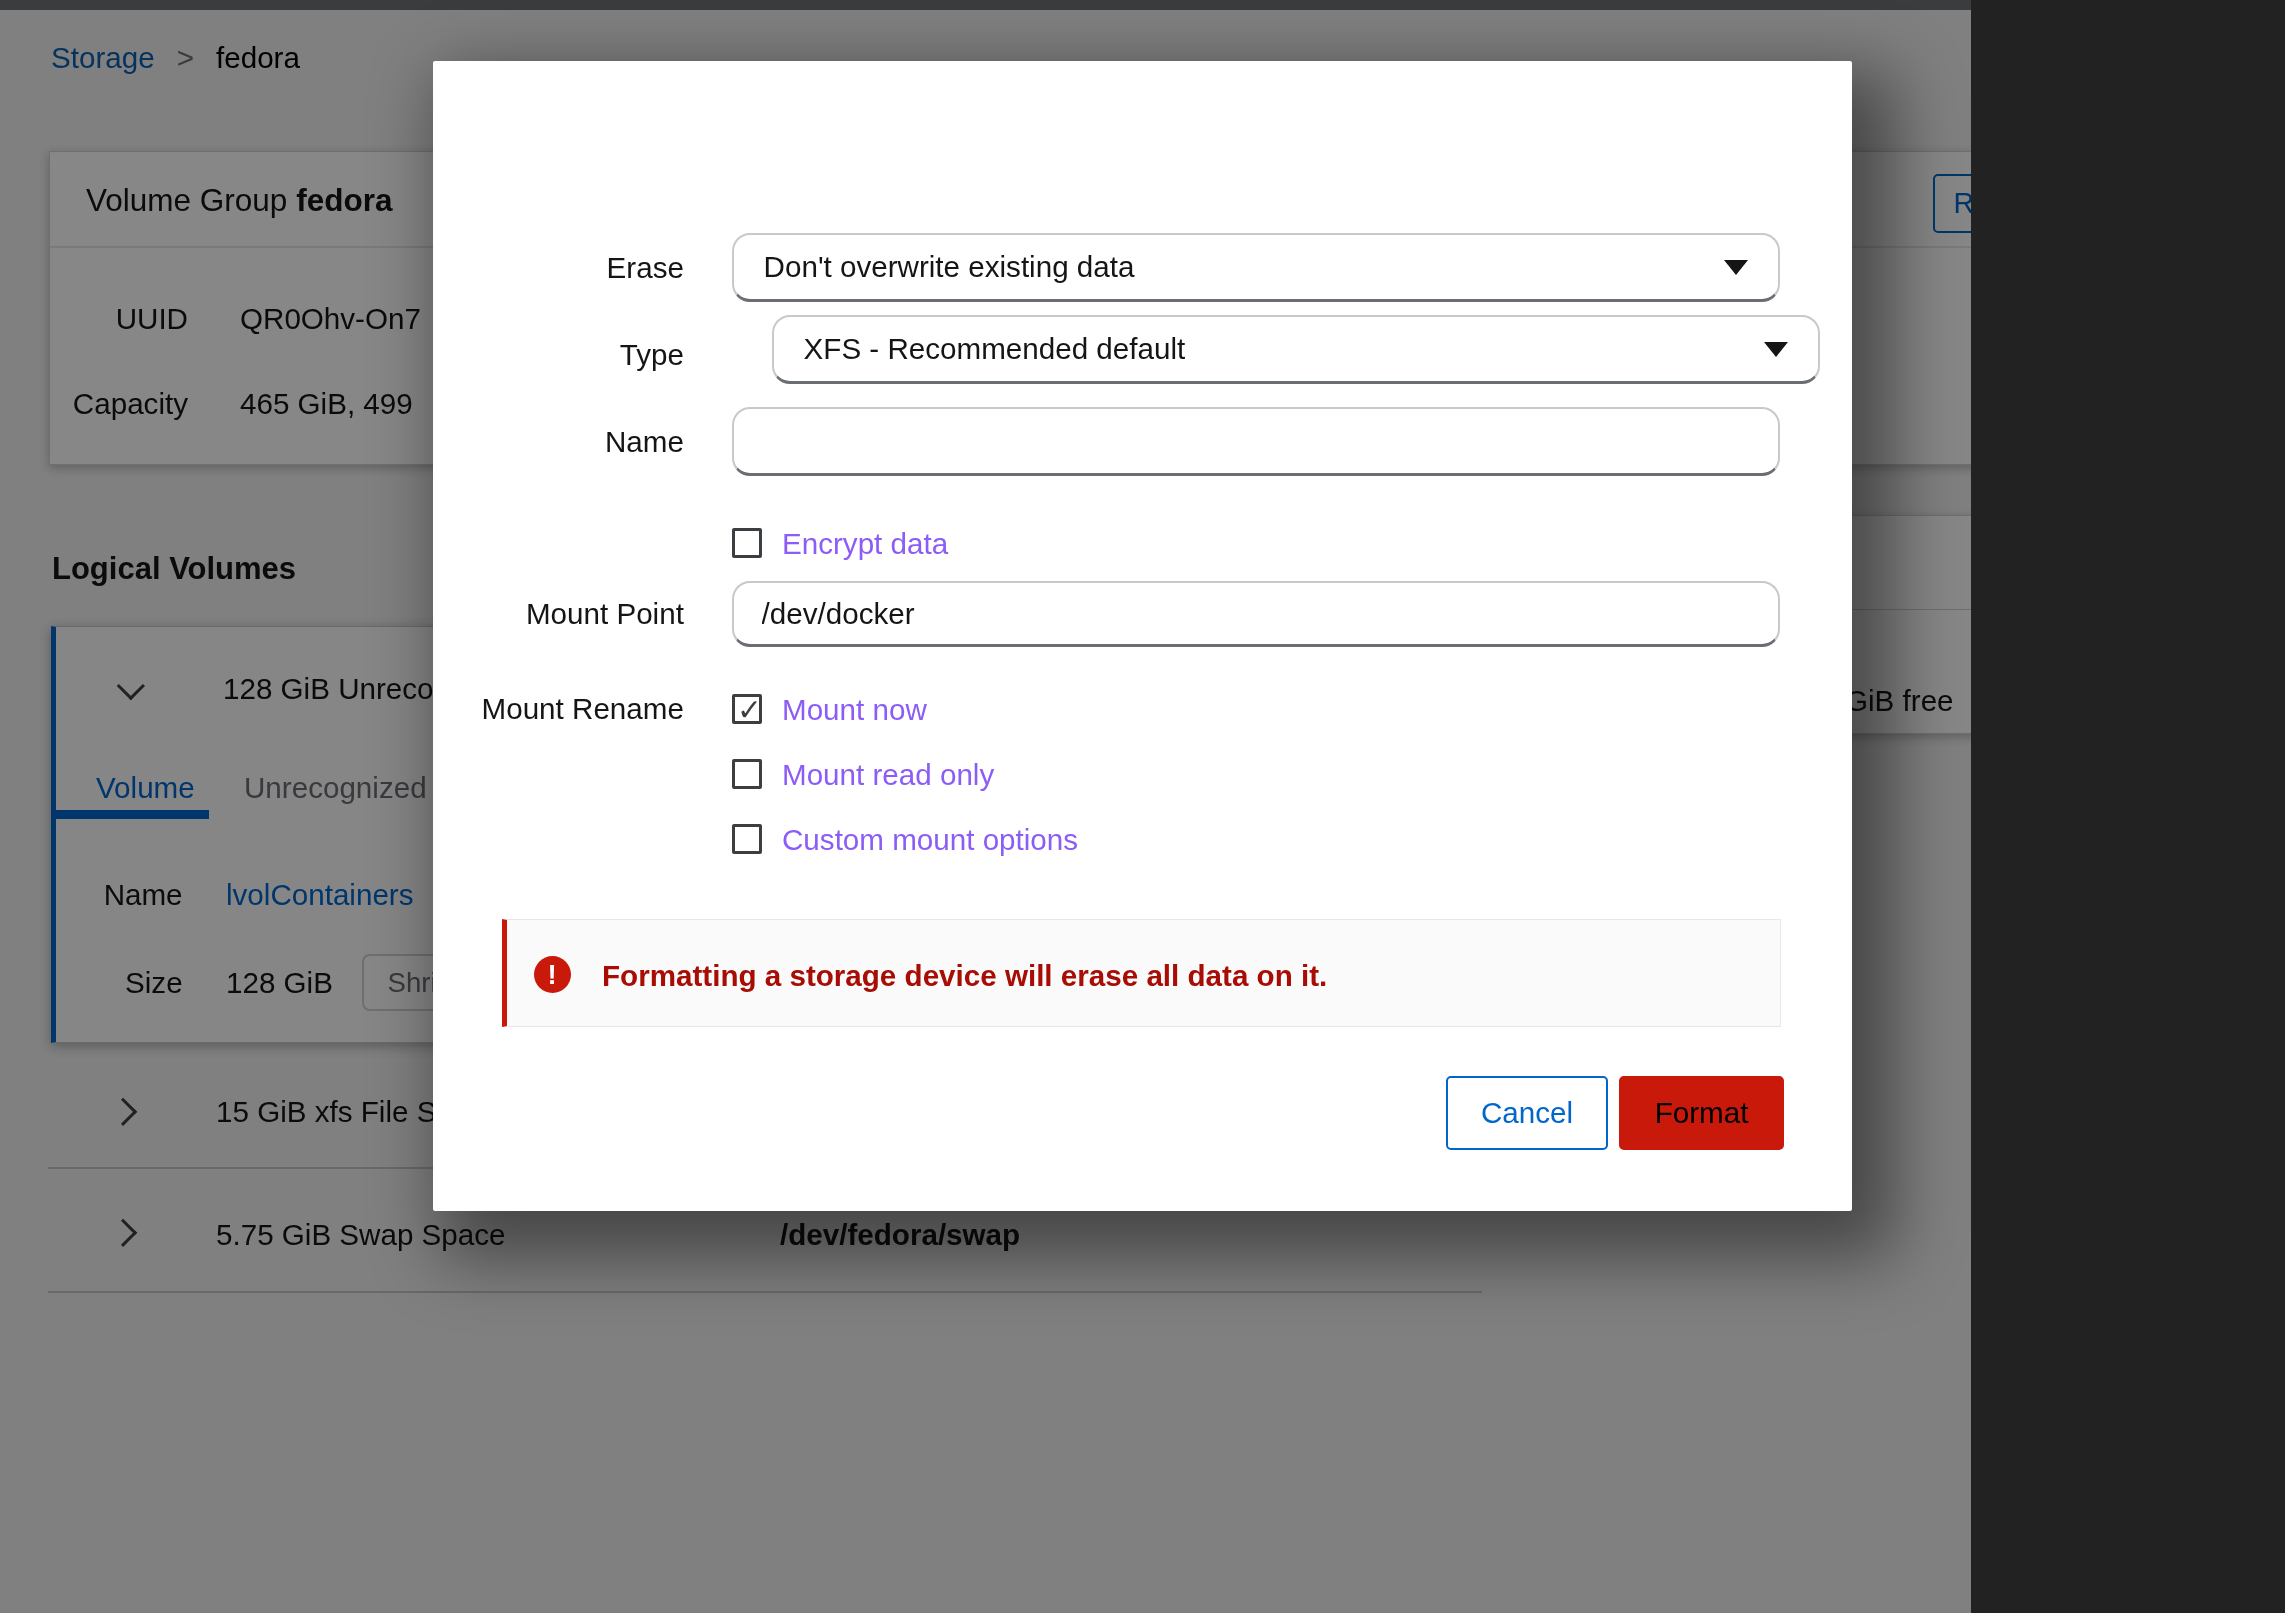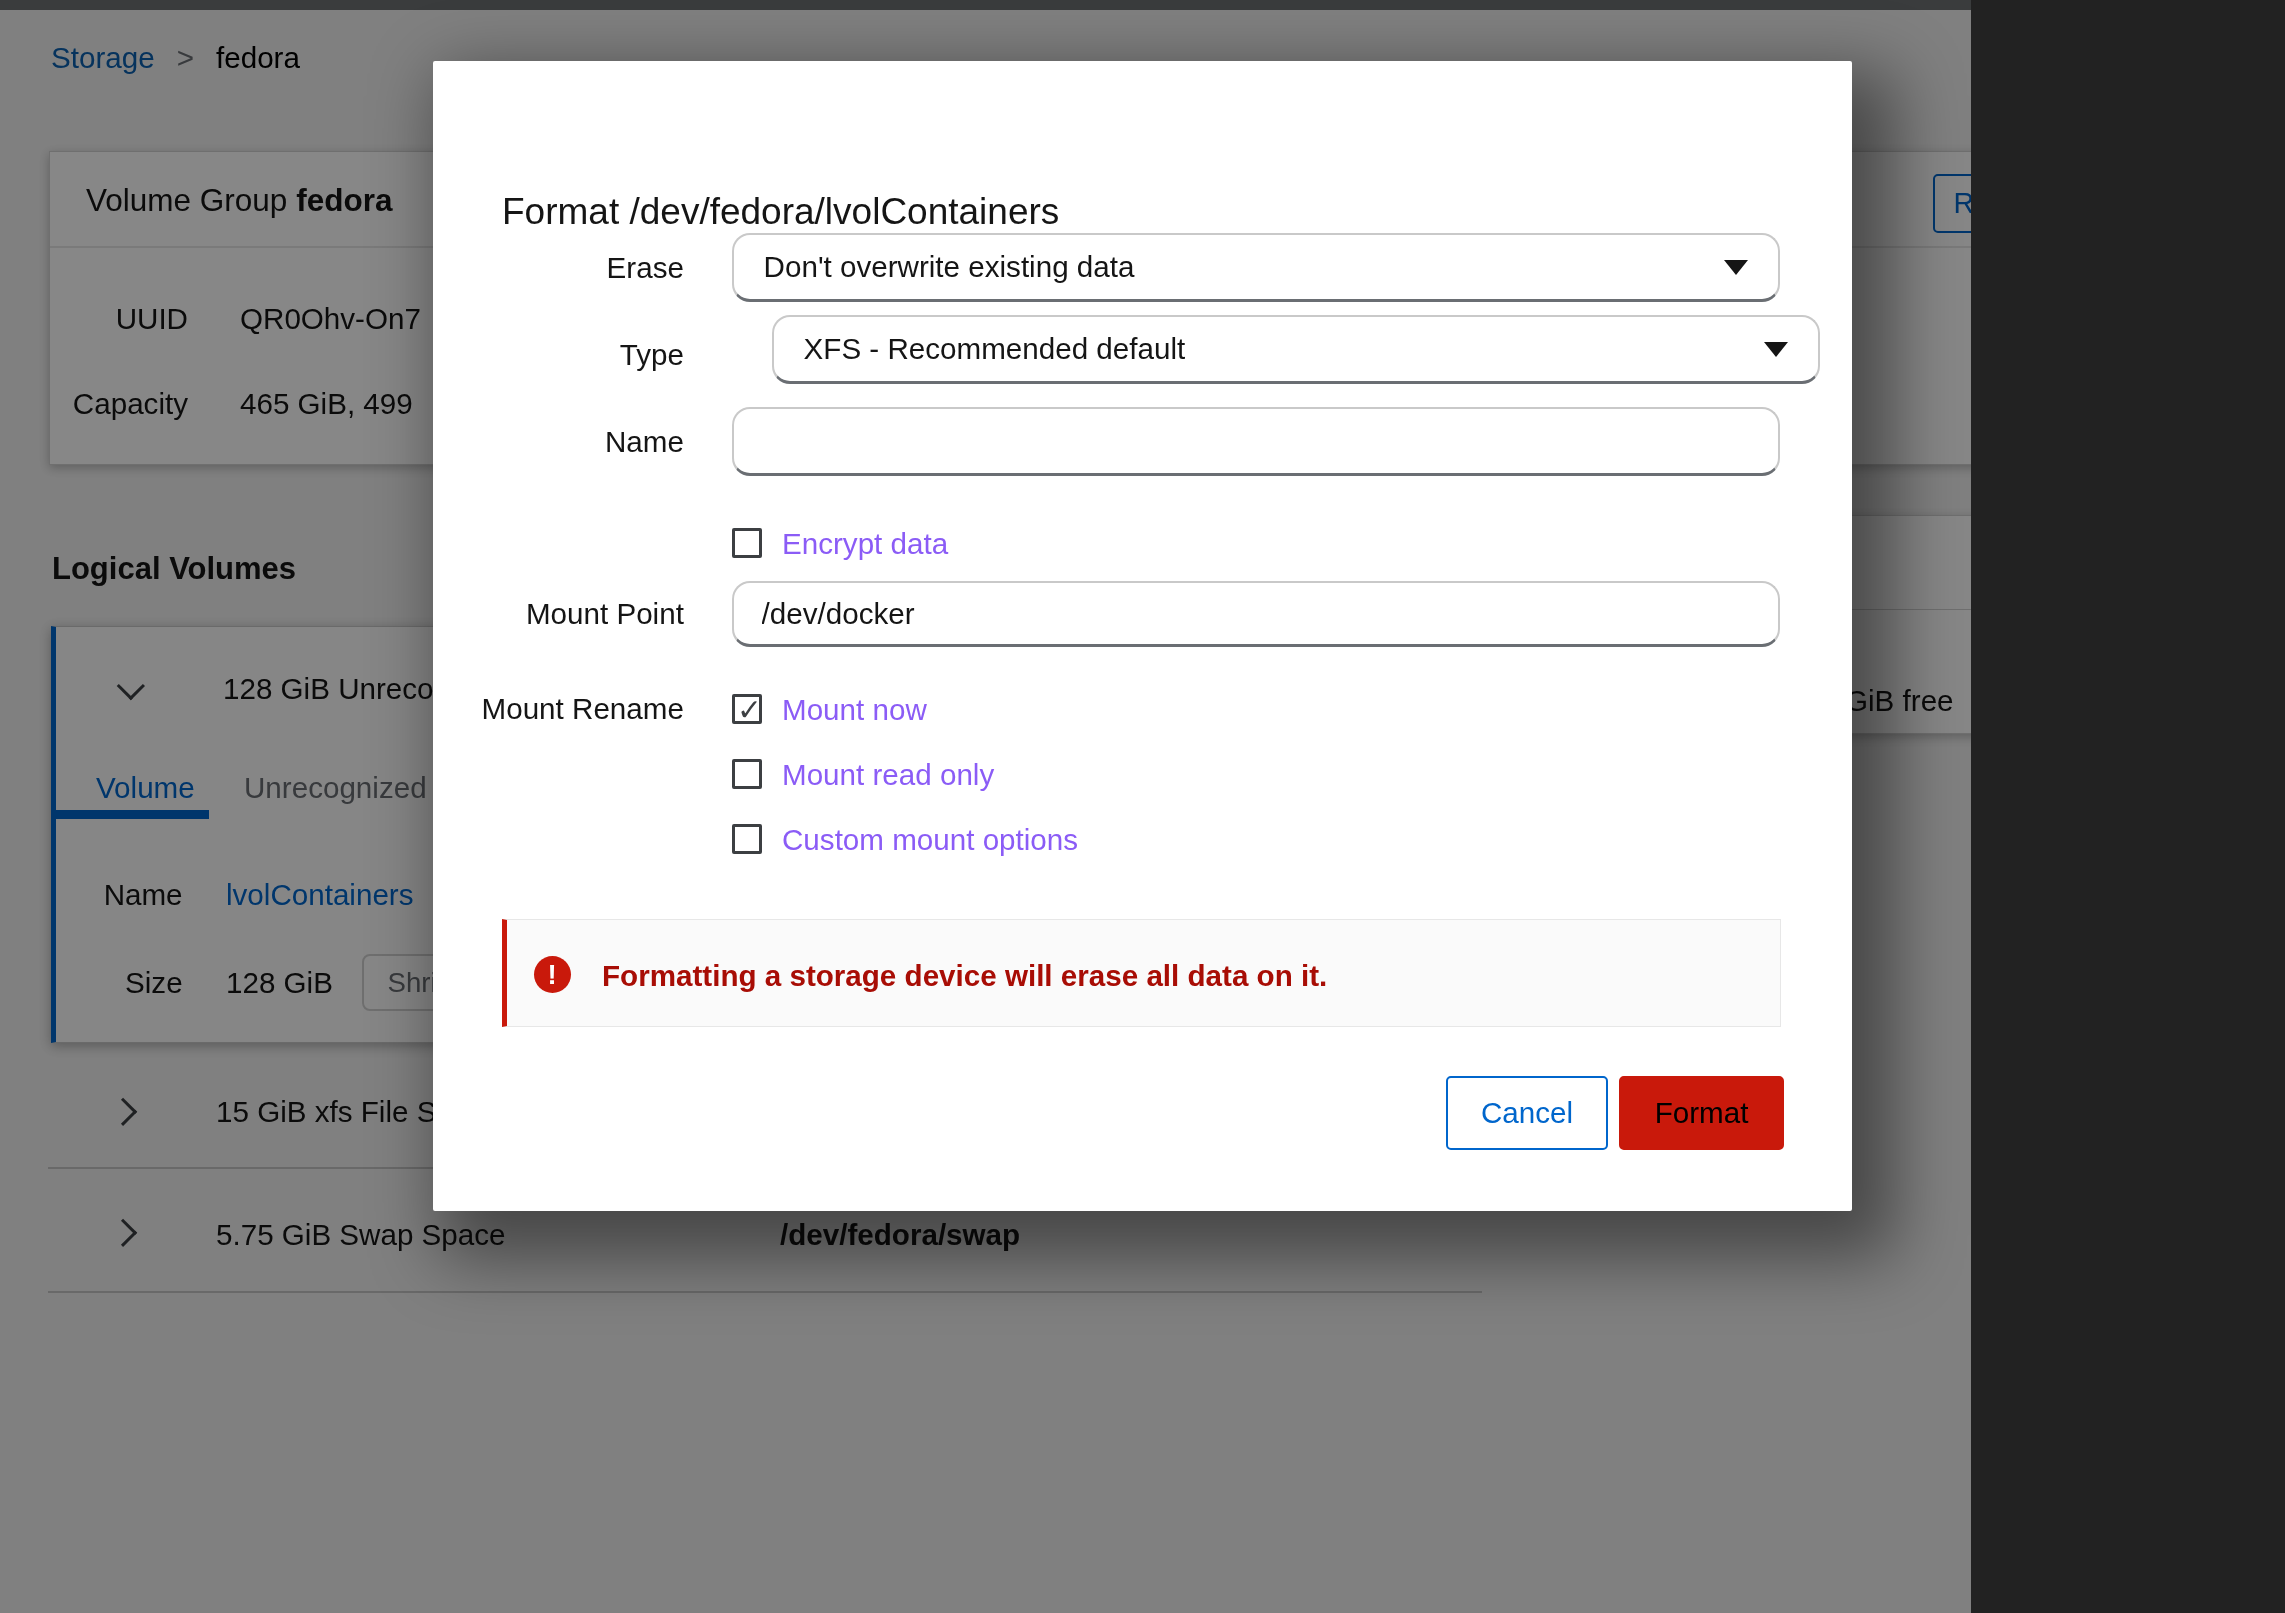--- a/index.html
+++ b/index.html
@@ -119,21 +119,20 @@
     <div class="sb-header">
       <div class="add-btn">+</div>
     </div>
     <div class="minus-btn">−</div>
     <div class="abs txt" style="left:327px;top:165px;">GiB free</div>
   </div>
 
   <div class="abs backdrop"></div>
 
   <div class="abs modal">
-    <div class="modal-title">Format /dev/fedora/lvolContainers</div>
 
     <div class="form-label" style="top:187px;">Erase</div>
     <div class="control select" style="top:172px;height:69px;">
       <span class="select-value">Don't overwrite existing data</span>
       <span class="caret"></span>
     </div>
 
     <div class="form-label" style="top:274px;">Type</div>
     <div class="control select" style="top:254px;height:69px;margin-left:40px;">
       <span class="select-value">XFS - Recommended default</span>

